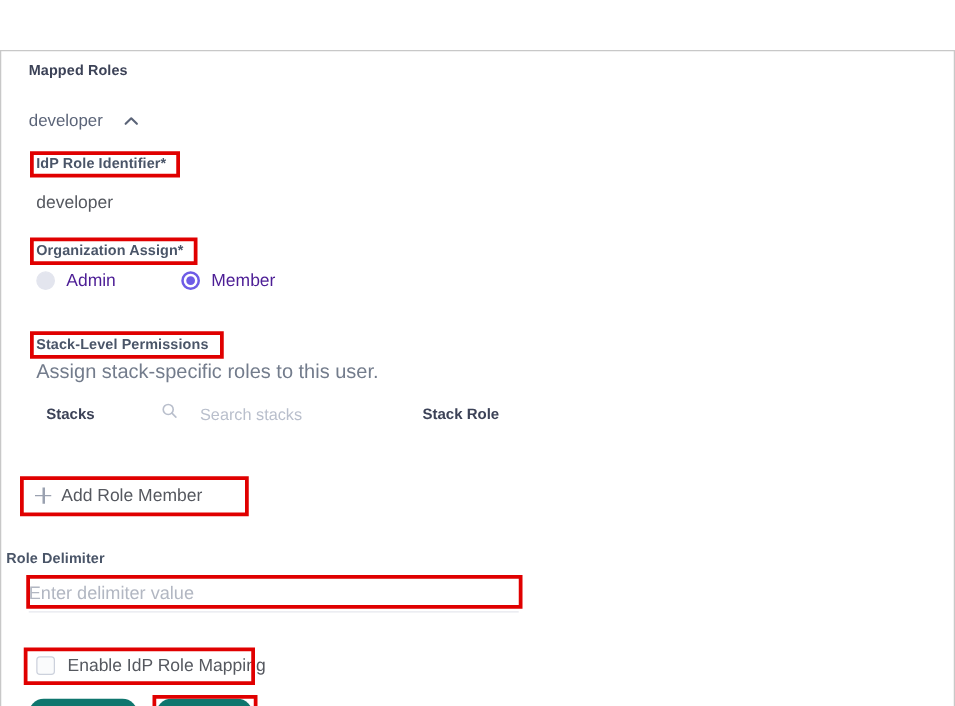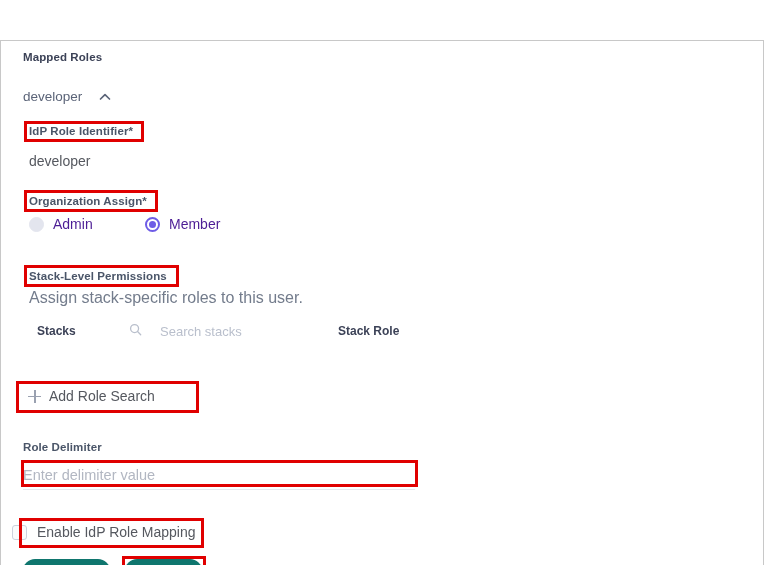--- a/index.html
+++ b/index.html
@@ -207,21 +207,21 @@
     box-sizing: border-box;
   }
   #delimiter-input::placeholder {
     color: #b2b7c2;
     opacity: 1;
   }
 
   
   #enable-row {
     position: absolute;
-    left: 11px;
+    left: 28px;
     top: 483px;
     display: flex;
     align-items: flex-end;
     gap: 10px;
     cursor: pointer;
   }
   .cbox {
     width: 15px;
     height: 15px;
     border: 1.5px solid #ccd1dc;
@@ -303,24 +303,24 @@
         </svg>
       </span>
       <span class="ph">Search stacks</span>
     </div>
 
     <span class="th" style="left:337px; top:2px;">Stack Role</span>
   </div>
 
   <div id="add-role-mapping">
     <span class="plus"></span>
-    <span class="arm-label">Add Role Search</span>
+    <span class="arm-label">Add Role Member</span>
   </div>
 
-  <div class="field-label" style="left:22px; top:400px;">Role Delimiter</div>
+  <div class="field-label" style="left:4px; top:400px;">Role Delimiter</div>
   <input id="delimiter-input" type="text" placeholder="Enter delimiter value" style="">
 
   <label id="enable-row">
     <span class="cbox"></span>
     <span class="cb-label">Enable IdP Role Mapping</span>
   </label>
 
   <button class="btn" id="save-button">
     <span style="display:flex;">
       <svg width="13" height="13" viewBox="0 0 14 14">

